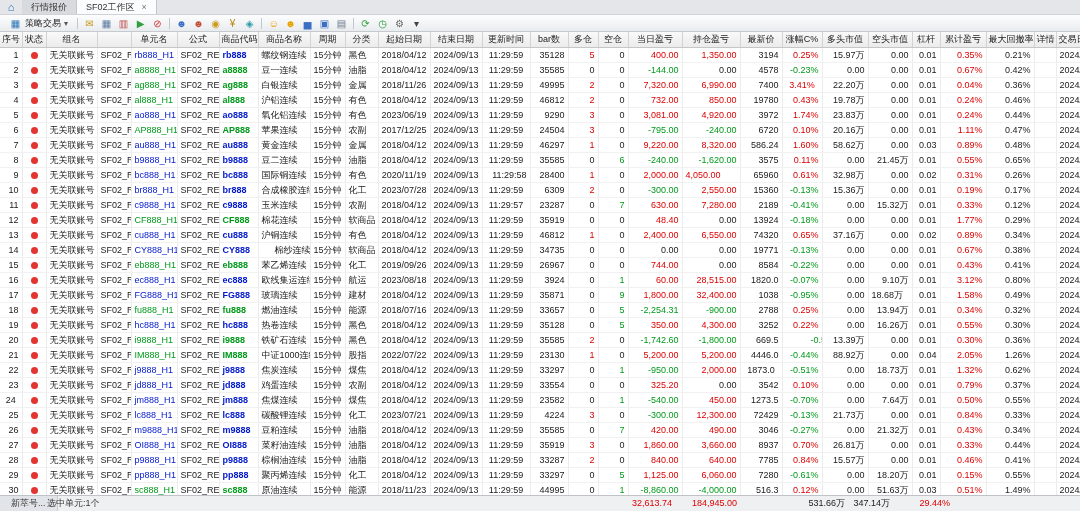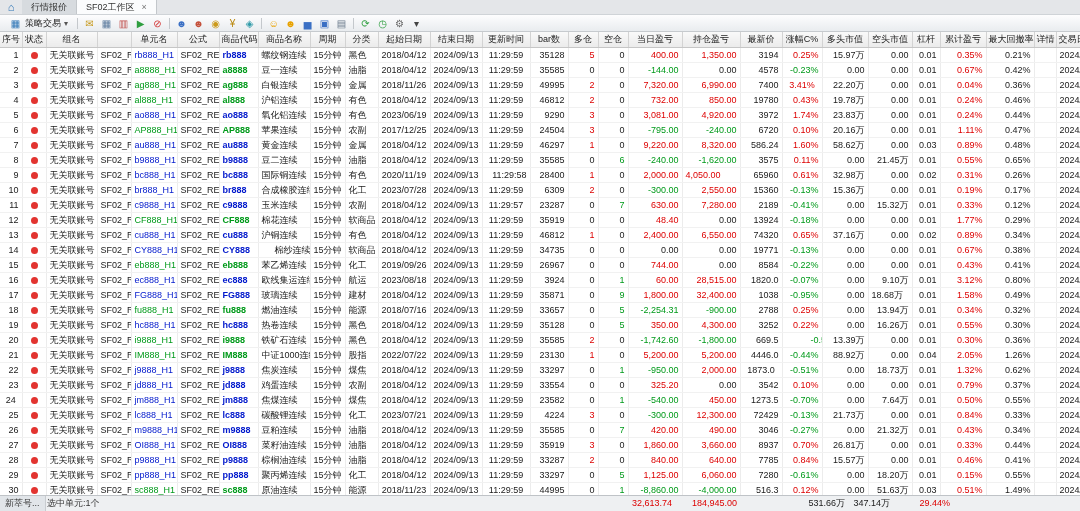--- a/index.html
+++ b/index.html
@@ -42,21 +42,21 @@
          background:#e23430; vertical-align:middle; }
   .red { color:#dd0000; }
   .grn { color:#009a1a; }
   .u-b { color:#0018cc; }
   .u-g { color:#009a1a; }
   .bold { font-weight:bold; }
   
   .statusbar { height:16px; background:#eef0f2; border-top:1px solid #bfc3c7;
                position:relative; }
   .sb-tab { position:absolute; left:0; top:0; height:15px; line-height:15px;
-            padding:0 5px; background:#e1e5e9; border-right:1px solid #c8ccd0; color:#333; }
+            padding:0 11px; background:#e1e5e9; border-right:1px solid #c8ccd0; color:#333; }
   .sb-sel { position:absolute; left:47px; top:0; height:15px; line-height:15px; color:#333; }
   .sb-num { position:absolute; top:0; height:15px; line-height:15px; }
 </style>
 </head>
 <body>
 
 <div class="tabbar">
   <div class="home-btn">⌂</div>
   <div class="tab">
     <span>行情报价</span>

